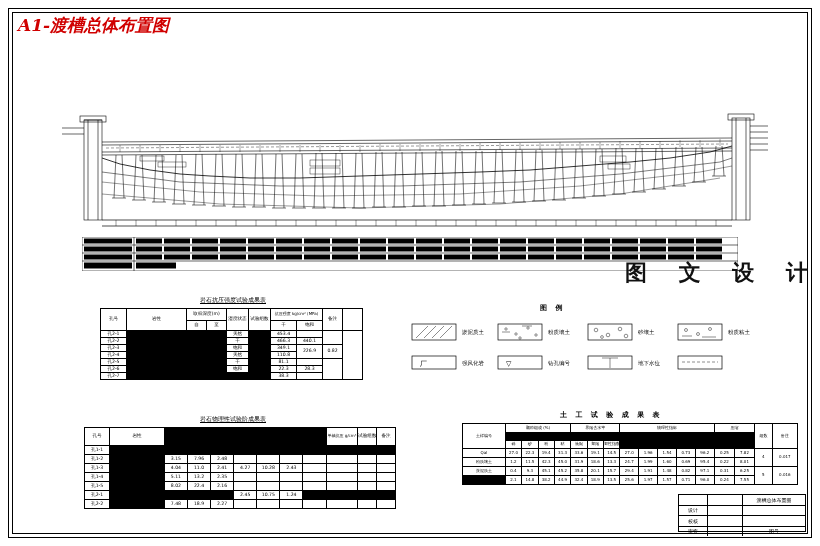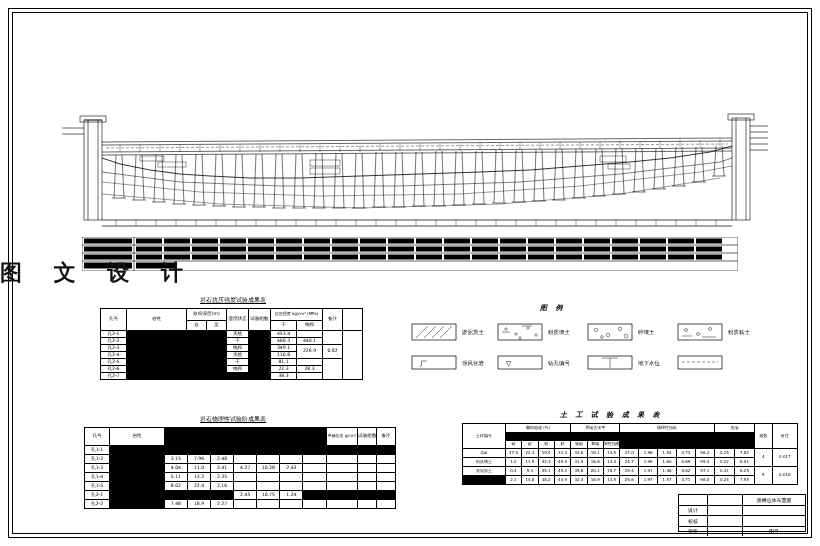--- a/index.html
+++ b/index.html
@@ -54,21 +54,21 @@
     font-family: "DejaVu Serif", "Liberation Serif", serif;
     font-weight: bold;
     font-size: 25px;
     color: #000;
     letter-spacing: 2px;
   }
   .watermark {
     position: absolute;
     left: 0; top: 258px;
     width: 820px;
-    text-align: left;
+    text-align: right;
     font-family: "DejaVu Serif", "Liberation Serif", serif;
     font-size: 22px;
     font-weight: bold;
     letter-spacing: 12px;
     color: #111;
   }
   .cap {
     position: absolute;
     font-size: 6px;
     color: #000;
@@ -76,21 +76,20 @@
     font-family: "DejaVu Sans", "Liberation Sans", sans-serif;
   }
   .cap-u { text-decoration: underline; }
   .sec-title {
     position: absolute;
     font-size: 7px;
     font-weight: bold;
     letter-spacing: 3px;
     color: #000;
     white-space: nowrap;
-    font-style: italic;
   }
   svg { display: block; }
   .tbl {
     position: absolute;
     border-collapse: collapse;
     font-size: 4.6px;
     line-height: 1.05;
     color: #000;
     table-layout: fixed;
   }
@@ -123,20 +122,21 @@
   .tb .c:last-child { border-right: none; }
 </style>
 </head>
 <body>
 
 <div id="sheet">
 
   <div class="border-outer"></div>
   <div class="border-inner"></div>
 
+  <div class="corner-title">A1-渡槽总体布置图</div>
 
 
   <svg style="position:absolute; left:60px; top:112px;" width="710" height="120" viewBox="0 0 710 120">
     <g stroke="#000" fill="none" stroke-width="0.6">
 
       <rect x="24" y="8" width="18" height="100"></rect>
       <line x1="24" y1="8" x2="42" y2="8"></line>
       <line x1="28" y1="8" x2="28" y2="108"></line>
       <line x1="38" y1="8" x2="38" y2="108"></line>
       <rect x="20" y="4" width="26" height="6"></rect>

